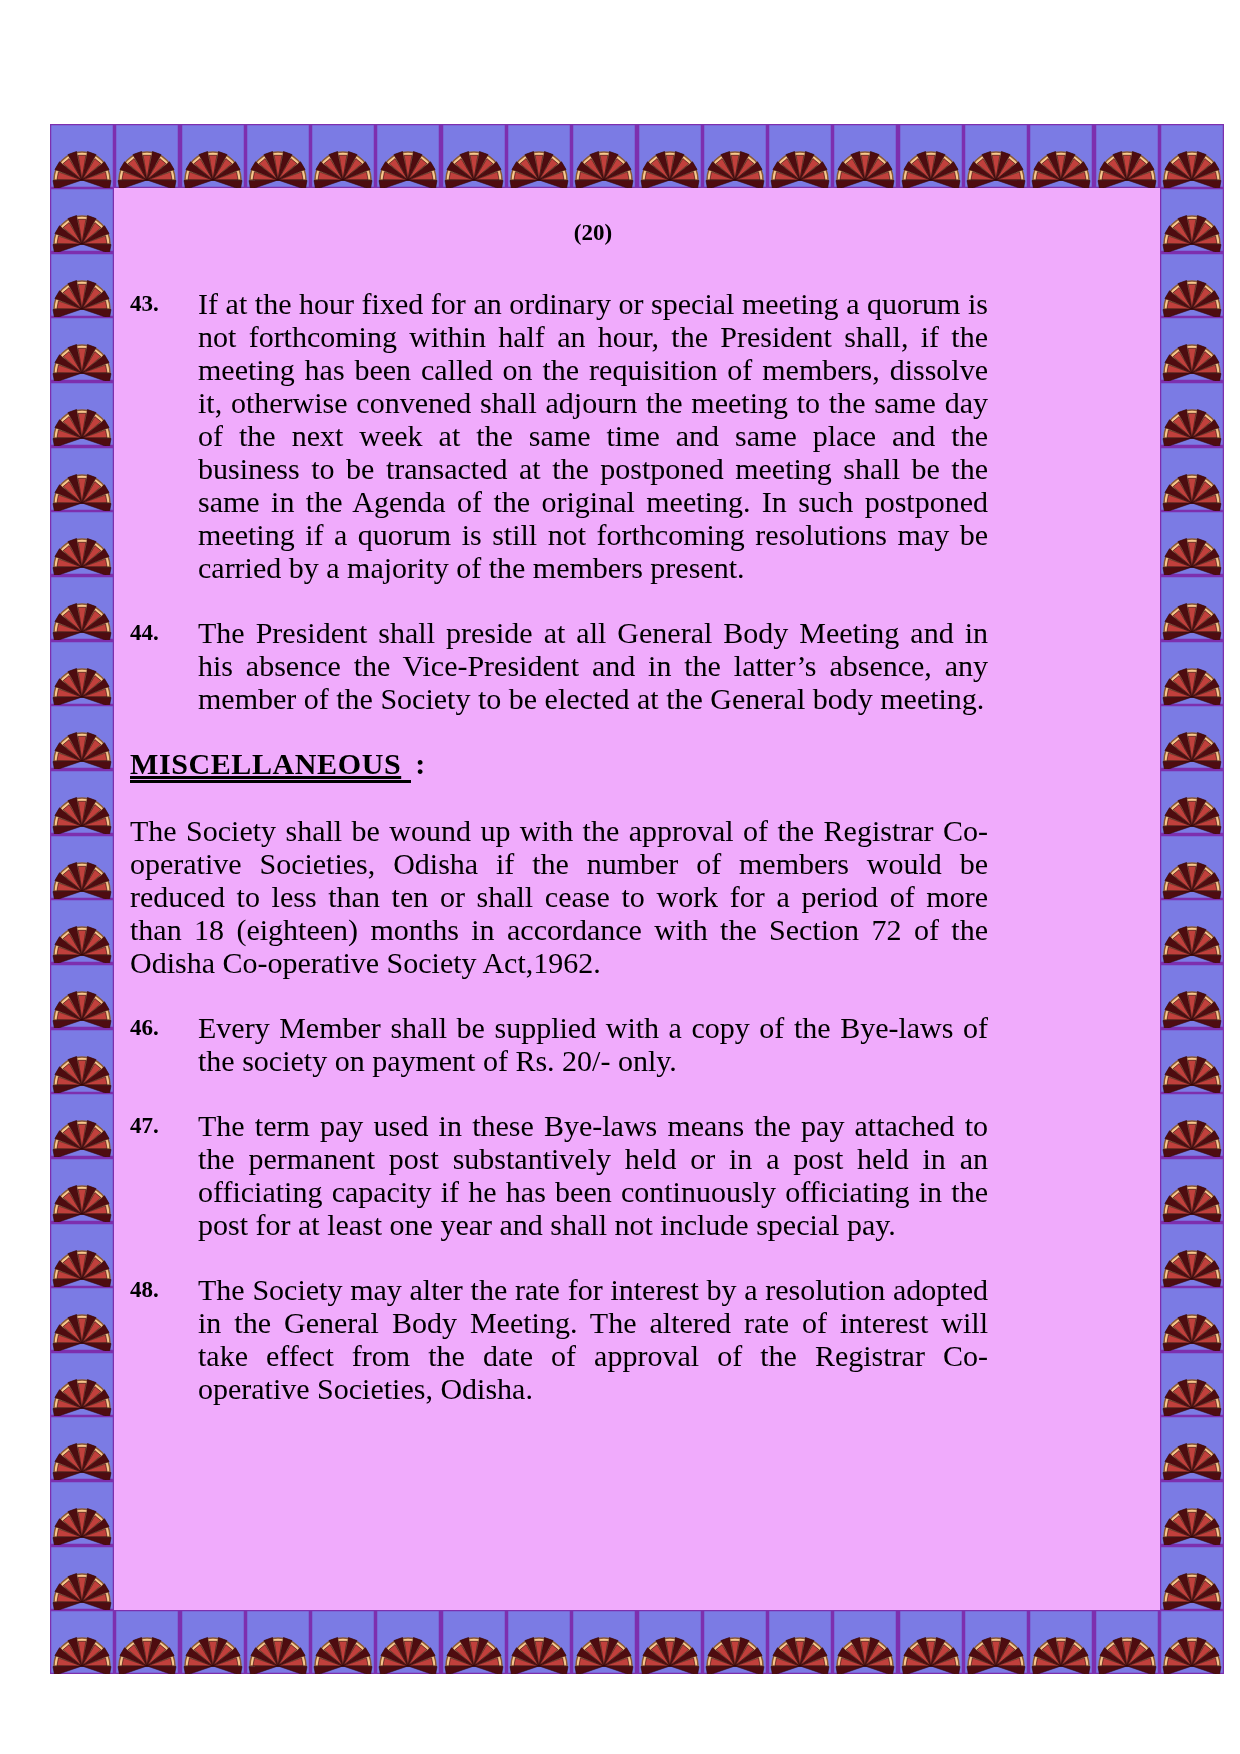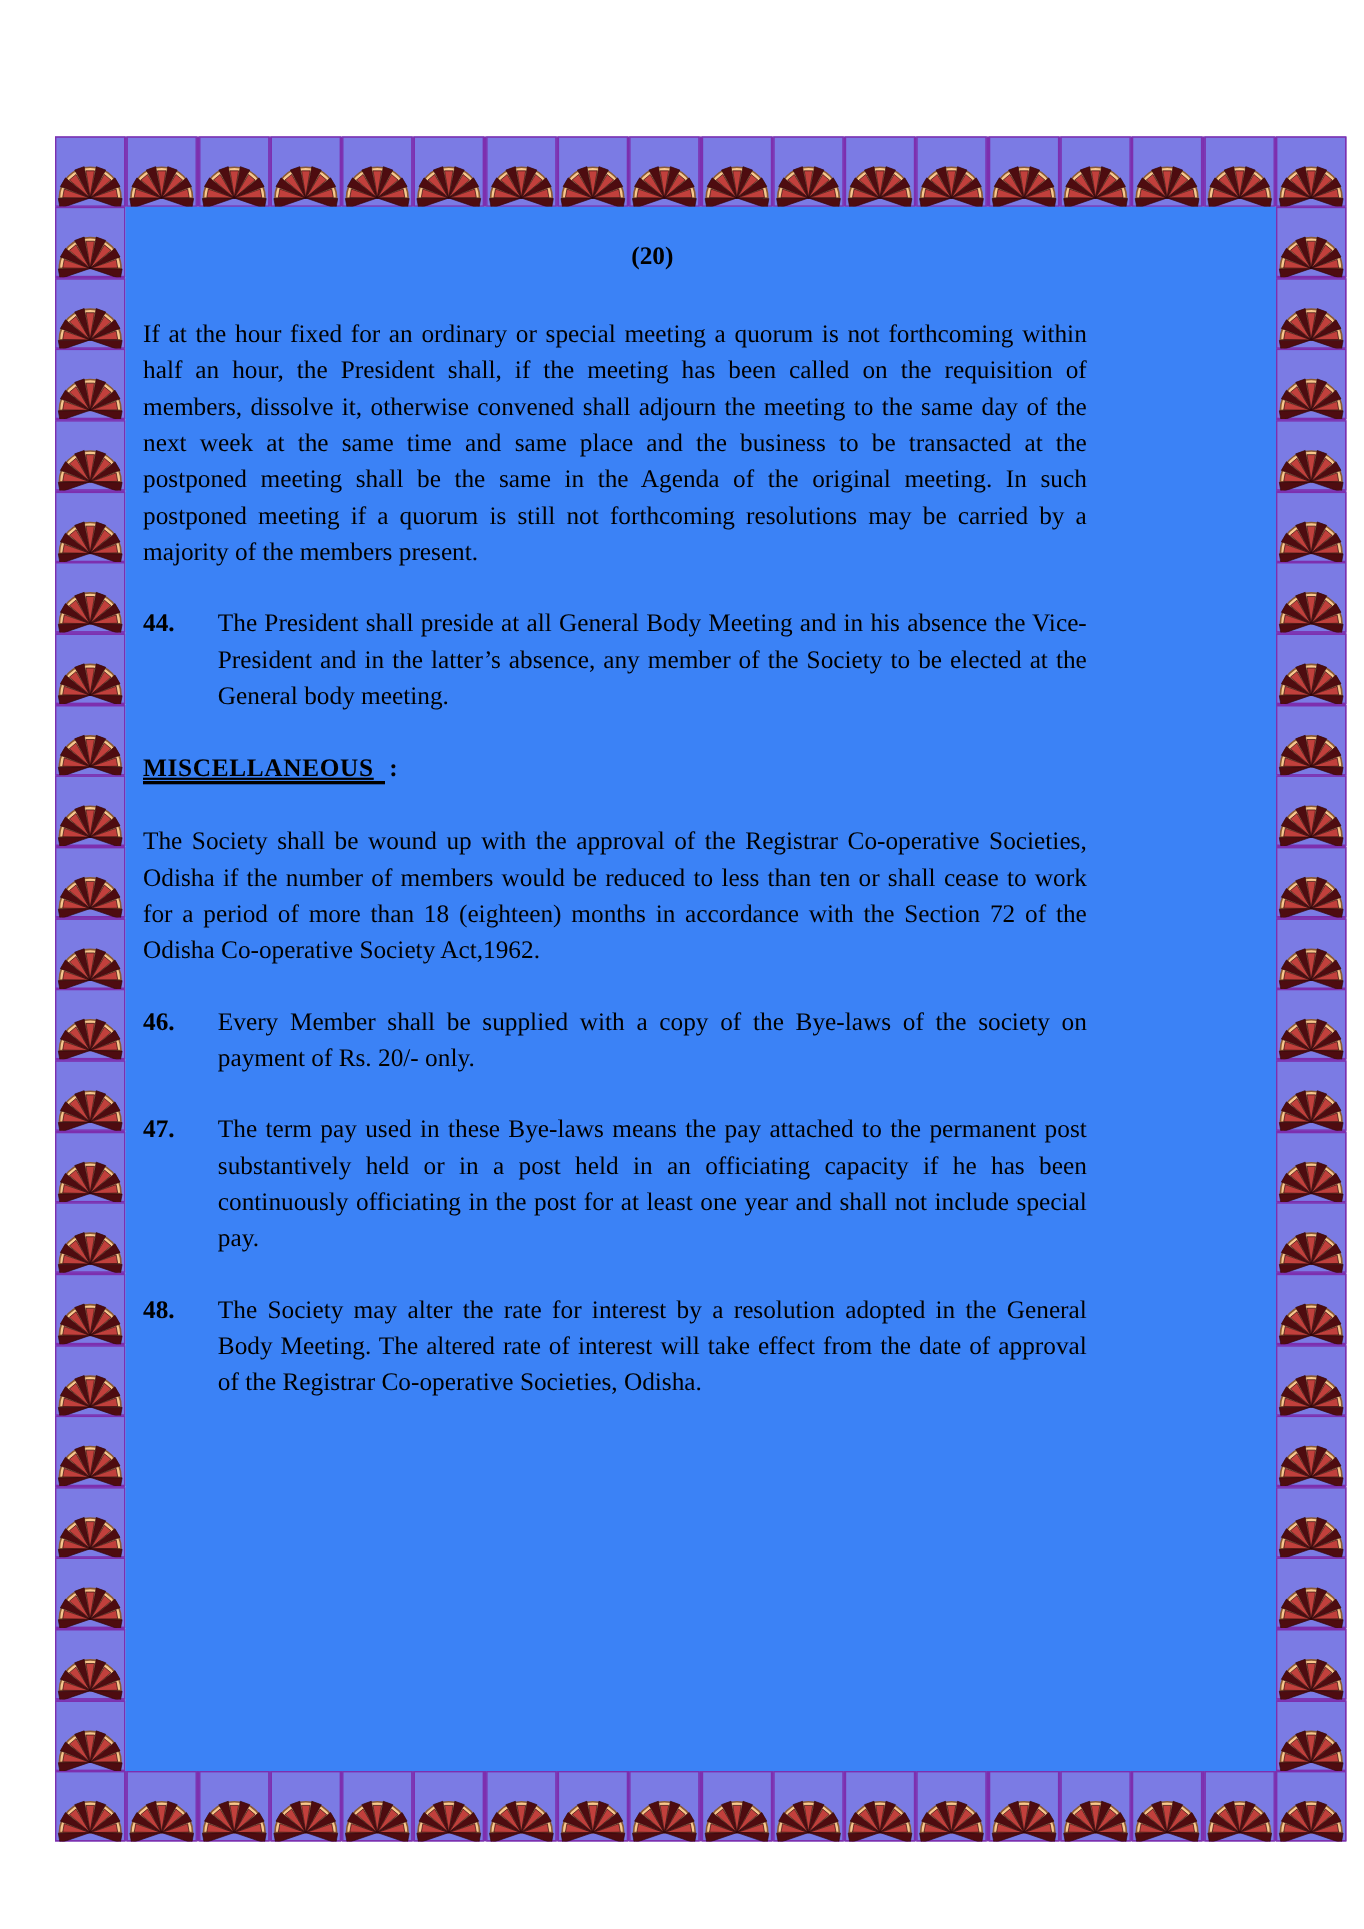--- a/index.html
+++ b/index.html
@@ -7,29 +7,29 @@
     width:1240px;height:1754px;position:relative;background:#ffffff;
     font-family:"Liberation Serif", serif;color:#000;overflow:hidden;
   }
   .frame{position:absolute;left:50px;top:124px;width:1174px;height:1550px;}
   .bstrip{position:absolute;background:#7d2fae;}
   .b-top{left:0;top:0;right:0;height:64px;display:flex;justify-content:space-between;}
   .b-bottom{left:0;bottom:0;right:0;height:64px;display:flex;justify-content:space-between;}
   .b-left{left:0;top:64px;bottom:64px;width:64px;display:flex;flex-direction:column;justify-content:space-between;}
   .b-right{right:0;top:64px;bottom:64px;width:64px;display:flex;flex-direction:column;justify-content:space-between;}
   .tile{width:64px;height:64px;display:block;flex:0 0 auto;}
-  .content{position:absolute;left:64px;top:64px;right:64px;bottom:64px;background:#3b82f6;}
+  .content{position:absolute;left:64px;top:64px;right:64px;bottom:64px;background:#f0abfc;}
   .textblock{margin:28px 0 0 16px;width:858px;}
   .pagenum{
     margin-left:68px;width:790px;text-align:center;
     font-weight:bold;font-size:23px;line-height:33px;margin-bottom:38px;
   }
   .item{display:flex;margin-bottom:32px;}
   .inum{flex:0 0 68px;width:68px;font-weight:bold;font-size:23px;line-height:33px;}
-  .ibody{flex:1;font-size:23px;line-height:33px;text-align:justify;text-justify:inter-word;}
+  .ibody{flex:1;font-size:30px;line-height:33px;text-align:justify;text-justify:inter-word;}
   .iheading{font-weight:bold;margin-bottom:34px;text-align:left;}
   .iheading .u{border-bottom:3px solid #000;padding-right:10px;letter-spacing:0.6px;text-decoration:underline;}
   .iheading .colon{margin-left:4px;}
 </style>
 </head>
 <body>
 
 <div class="frame">
   <div class="bstrip b-top">
       <svg class="tile" viewBox="0 0 64 64" xmlns="http://www.w3.org/2000/svg">
@@ -1238,20 +1238,21 @@
         <path d="M32,56 L57.0,55.6 L55.6,47.9 Z" fill="#c1403c" stroke="#30060a" stroke-width="0.6"></path>
         <path d="M32,56 L59.4,65.4 L61.0,56.5 Z" fill="#4e0c10" stroke="#30060a" stroke-width="0.6"></path>
       </svg>
     </div>
 
   <div class="content">
     <div class="textblock">
       <div class="pagenum">(20)</div>
       <div>
   <div class="item">
+    <div class="inum">43.</div>
     <div class="ibody">
 
       <div>If at the hour fixed for an ordinary or special meeting a quorum is not forthcoming within half an hour, the President shall, if the meeting has been called on the requisition of members, dissolve it, otherwise convened shall adjourn the meeting to the same day of the next week at the same time and same place and the business to be transacted at the postponed meeting shall be the same in the Agenda of the original meeting. In such postponed meeting if a quorum is still not forthcoming resolutions may be carried by a majority of the members present.</div>
     </div>
   </div>
 
   <div class="item">
     <div class="inum">44.</div>
     <div class="ibody">
 

